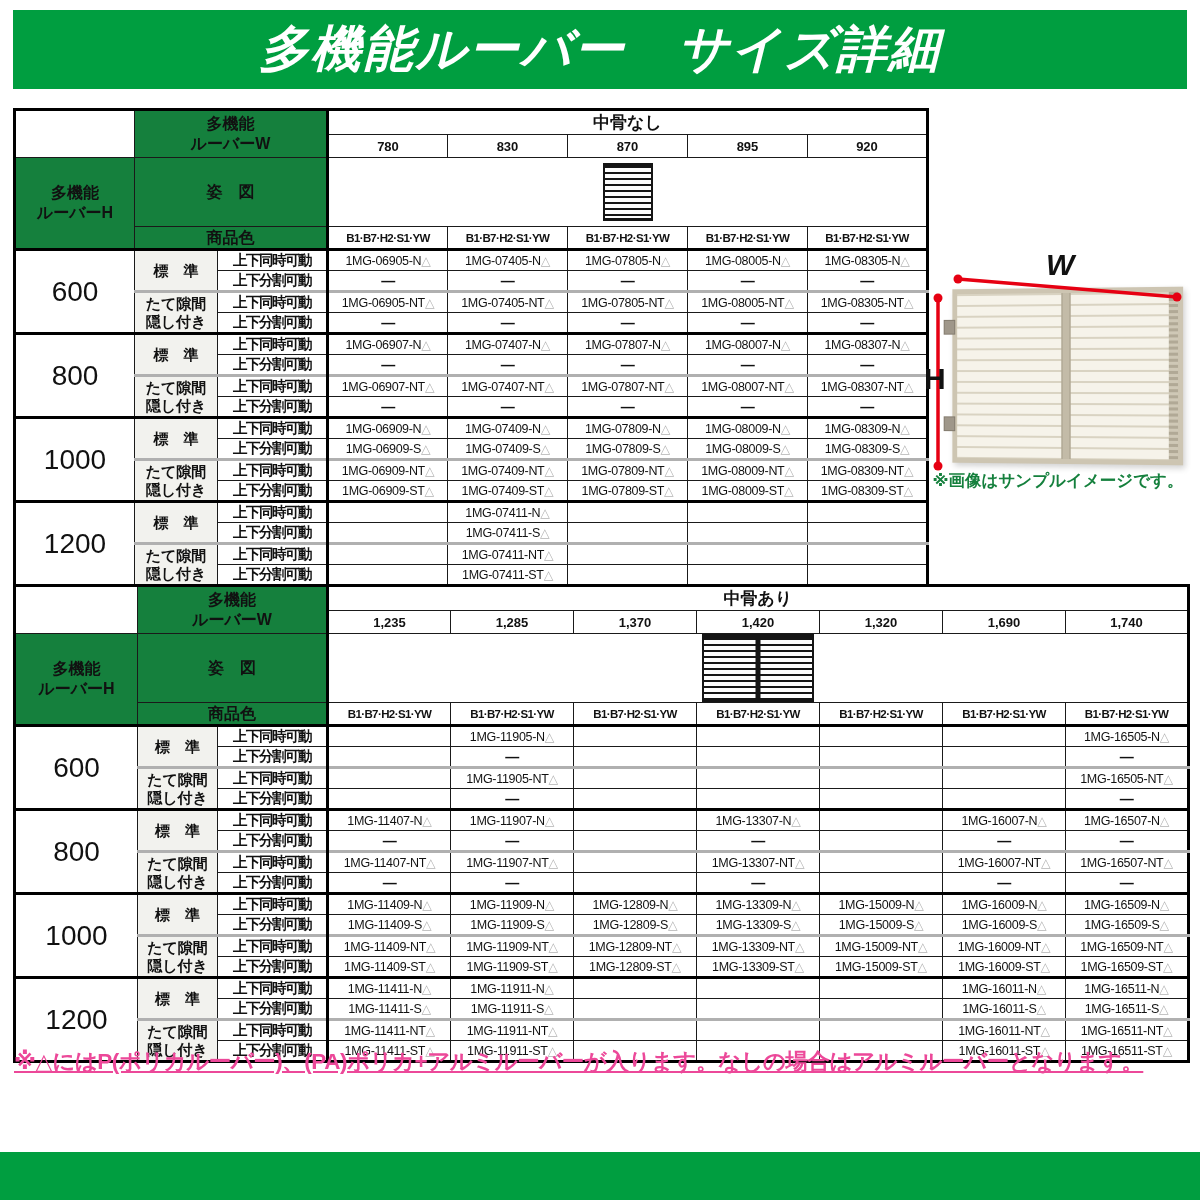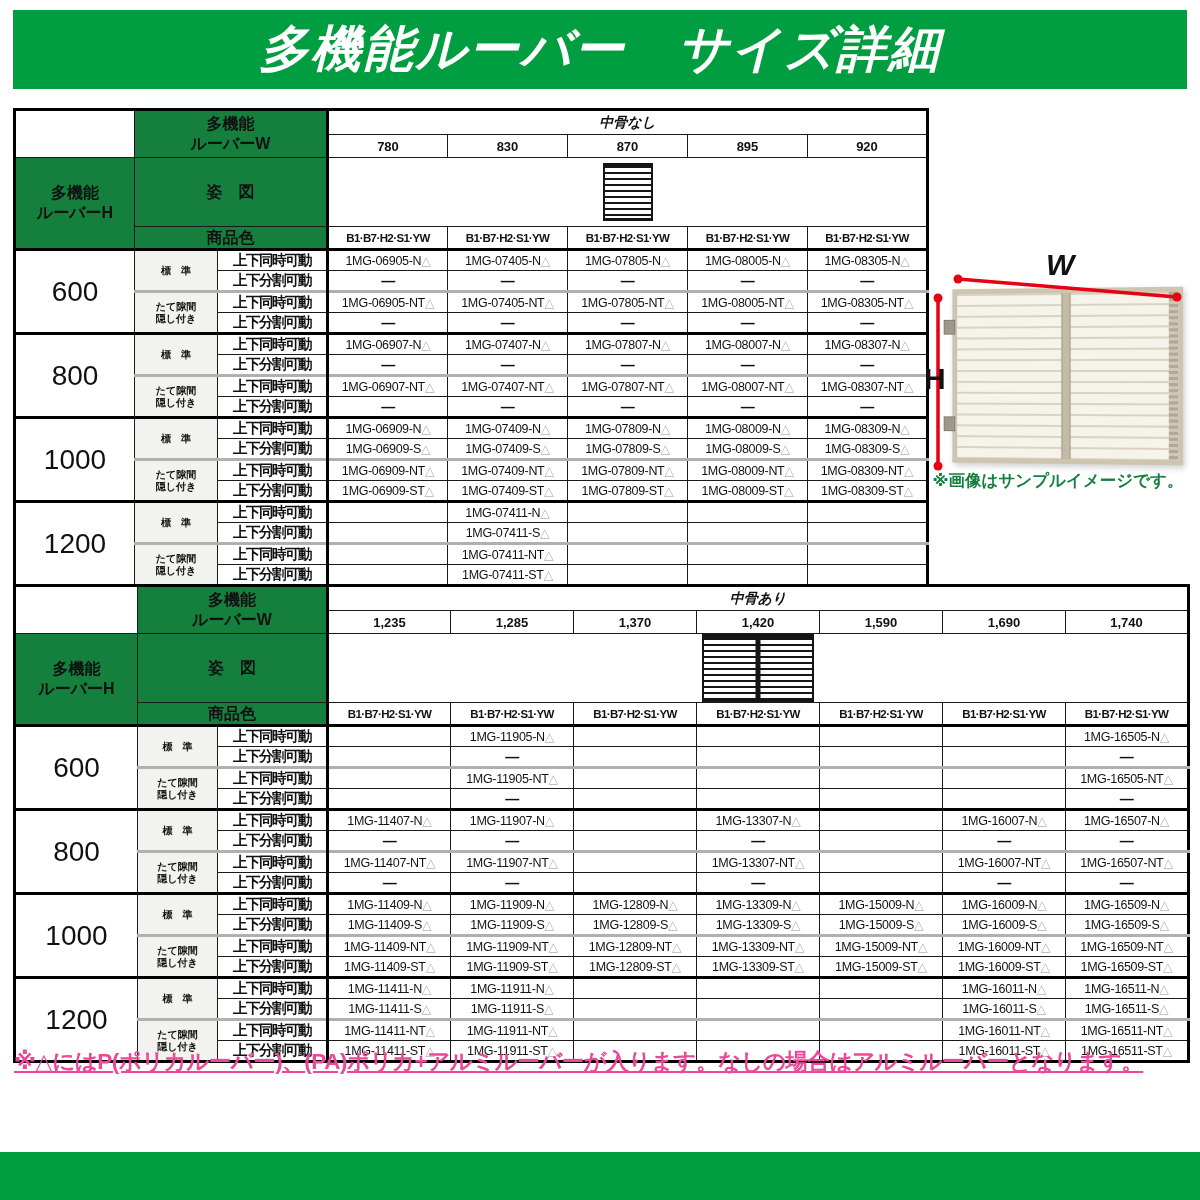--- a/index.html
+++ b/index.html
@@ -15,26 +15,26 @@
 
   
   .tmount{position:absolute;}
   .t1{left:13px;top:108px;}
   .t2{left:13px;top:584px;}
   table.sz{border-collapse:collapse;table-layout:fixed;border:3px solid #000;background:#fff;}
   table.sz td{border:1px solid #1a1a1a;text-align:center;vertical-align:middle;
               padding:0;overflow:hidden;white-space:nowrap;}
   .hdr{font-weight:bold;font-size:16px;line-height:1.25;}
   .lbl{background:#15803d;}
-  .group{font-size:14px;font-weight:bold;font-style:italic;}
+  .group{font-size:17px;font-weight:bold;}
   .wnum{font-weight:bold;font-size:13px;border-bottom:2px solid #9a9a9a;}
   .ccode{font-weight:bold;font-size:11.5px;letter-spacing:-0.6px;}
   .grayTthin{border-top:2px solid #a8a8a8;}
   .hnum{font-weight:normal;font-size:28px;background:#fff;}
-  .type{font-weight:bold;font-size:10px;background:#f2f2ee;line-height:1.2;}
+  .type{font-weight:bold;font-size:15px;background:#f2f2ee;line-height:1.2;}
   .move{font-weight:bold;font-size:14.5px;letter-spacing:-1.5px;}
   .code{font-size:12.5px;letter-spacing:-0.3px;}
   .tri{color:#b3b3b3;}
   .dash{font-size:14px;font-weight:bold;}
   .dataL{border-left:3px solid #000 !important;}
   .blocktop{border-top:3px solid #000 !important;}
   .grayT{border-top:3px solid #b0b0b0 !important;}
   .dashB{border-bottom:1px dashed #444;}
   .figcell{background:#fff;}
 
@@ -300,21 +300,21 @@
           <tr style="height: 25px;">
             <td rowspan="2"></td>
             <td class="hdr lbl" rowspan="2" colspan="2">多機能<br>ルーバーW</td>
             <td class="group dataL" colspan="7">中骨あり</td>
           </tr>
           <tr style="height: 23px;">
             <td class="wnum dataL">1,235</td>
             <td class="wnum">1,285</td>
             <td class="wnum">1,370</td>
             <td class="wnum">1,420</td>
-            <td class="wnum">1,590</td>
+            <td class="wnum">1,320</td>
             <td class="wnum">1,690</td>
             <td class="wnum">1,740</td>
           </tr>
           <tr style="height: 69px;">
             <td class="hdr lbl" rowspan="2">多機能<br>ルーバーH</td>
             <td class="hdr lbl" colspan="2">姿　図</td>
             <td class="figcell dataL" colspan="7">
               <div class="fig2">
                 <div class="figbar"></div>
               </div>

